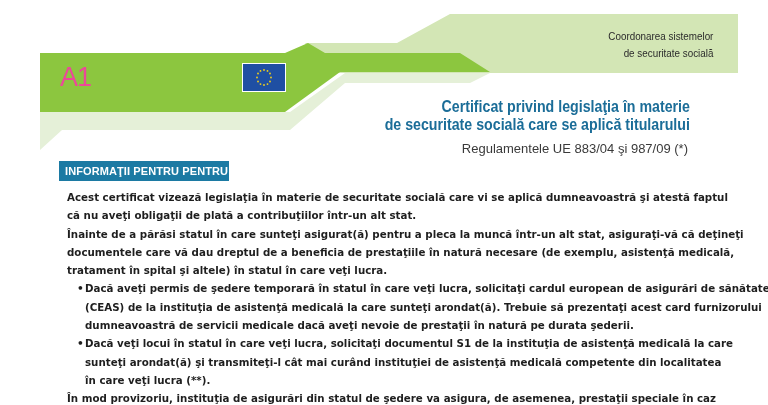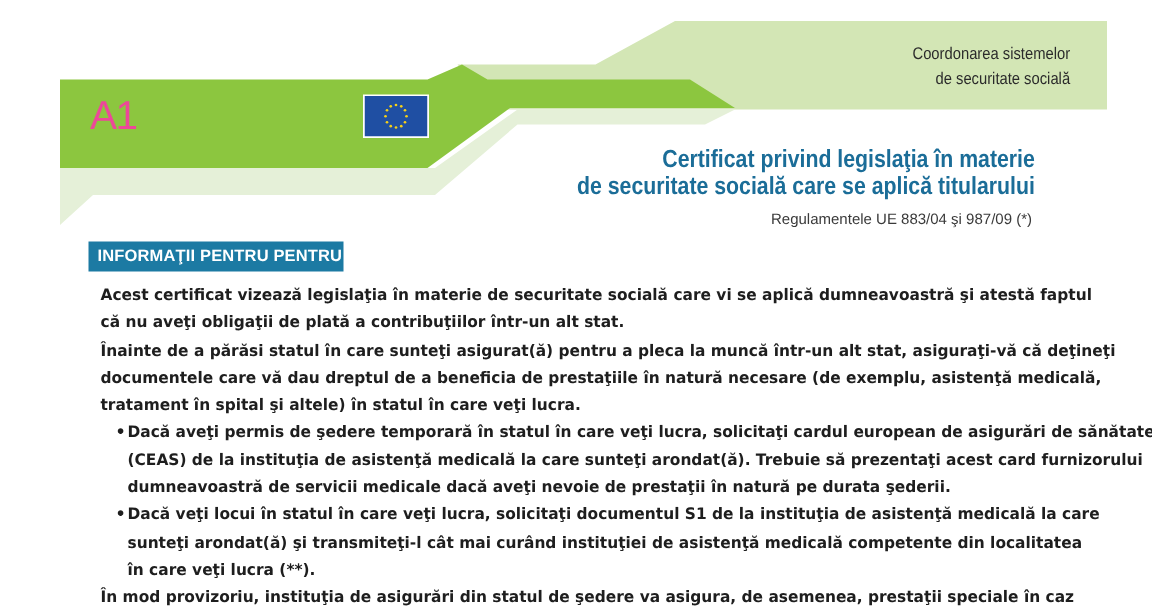--- a/index.html
+++ b/index.html
@@ -3,21 +3,21 @@
 <meta charset="utf-8">
 <style>
   html, body { margin: 0; padding: 0; background: #ffffff; }
   body { width: 768px; height: 405px; position: relative; overflow: hidden; font-family: "DejaVu Sans", sans-serif; }
   .banner-svg { position: absolute; left: 0; top: 0; width: 768px; height: 160px; }
   .form-code { position: absolute; left: 60px; top: 62px; color: #ec4899; font-family: "Liberation Sans", sans-serif; font-size: 27px; letter-spacing: -1px; }
   .eu-flag { position: absolute; left: 242px; top: 63px; width: 44px; height: 29px; background: #ffffff; }
   .eu-flag svg { position: absolute; left: 1px; top: 1px; }
   .org-block { position: absolute; right: 55px; top: 28px; text-align: right; color: #2b2b2b; font-family: "Liberation Sans", sans-serif; font-size: 11.2px; line-height: 17px; transform: scaleX(0.88); transform-origin: right top; }
   .doc-title { position: absolute; right: 78px; top: 97px; text-align: right; color: #1b6d98; font-family: "Liberation Sans", sans-serif; font-weight: bold; font-size: 16.5px; line-height: 18px; transform: scaleX(0.86); transform-origin: right top; }
-  .doc-subtitle { position: absolute; right: 80px; top: 141px; text-align: right; color: #3a3a3a; font-family: "Liberation Sans", sans-serif; font-size: 10px; }
+  .doc-subtitle { position: absolute; right: 80px; top: 141px; text-align: right; color: #3a3a3a; font-family: "Liberation Sans", sans-serif; font-size: 13px; }
   .section-head { position: absolute; left: 59px; top: 161px; width: 170px; height: 20px; background: #1c7aa3; color: #ffffff; font-family: "Liberation Sans", sans-serif; font-weight: bold; font-size: 11px; line-height: 20px; padding-left: 6px; box-sizing: border-box; letter-spacing: 0.1px; }
   .content { position: absolute; left: 67px; top: 188px; width: 680px; color: #1e1e1e; font-family: "DejaVu Sans", sans-serif; font-weight: bold; font-size: 10.6px; line-height: 18.3px; }
   .content p { margin: 0; white-space: pre; transform: scaleX(0.97); transform-origin: left top; }
   .bullet { position: relative; padding-left: 18px; }
   .bullet .dot { position: absolute; left: 10px; top: 0; }
 </style>
 </head>
 <body>
 
 <svg class="banner-svg" viewBox="0 0 768 160" xmlns="http://www.w3.org/2000/svg">

